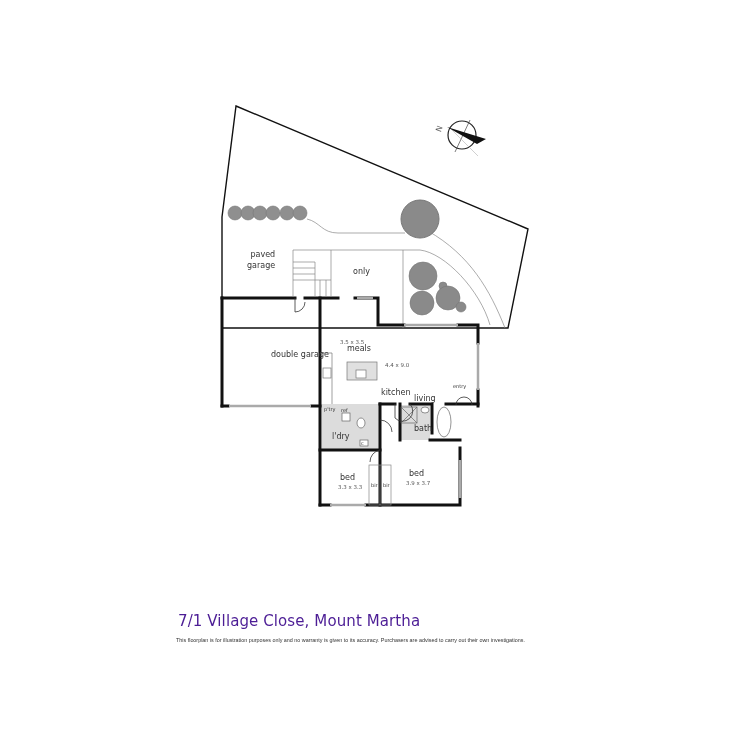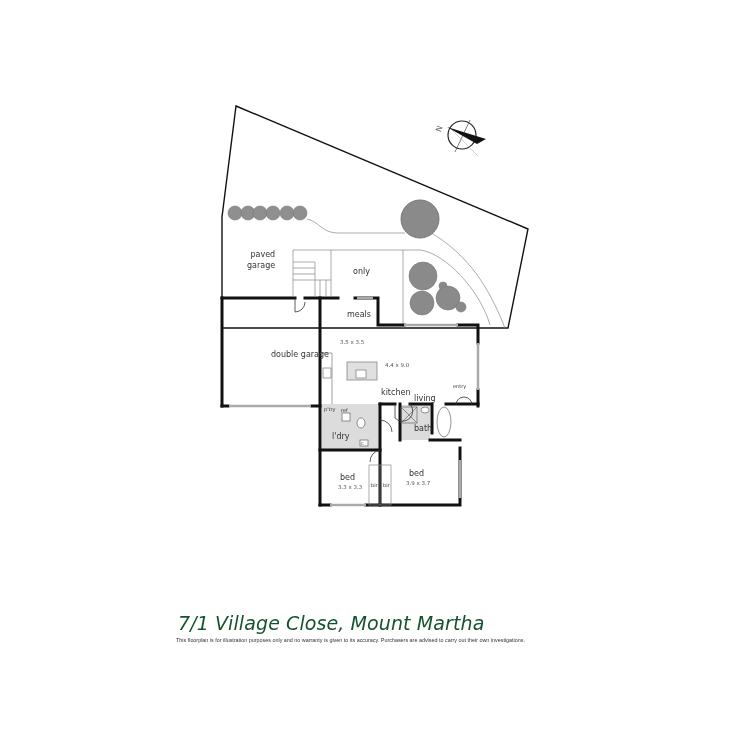--- a/index.html
+++ b/index.html
@@ -2,21 +2,21 @@
 <html><head>
 <meta charset="utf-8">
 <style>
   html, body { margin: 0; padding: 0; background: #ffffff; }
   body { width: 750px; height: 750px; position: relative; overflow: hidden; font-family: "DejaVu Sans", sans-serif; }
   #plan { position: absolute; left: 0; top: 0; width: 750px; height: 750px; }
   .lbl { position: absolute; color: #333; font-family: "DejaVu Sans", sans-serif; white-space: nowrap; }
   .room { font-size: 8px; }
   .dim { font-size: 5.5px; color: #555; }
   .tiny { font-size: 5px; }
-  .title { position: absolute; left: 178px; top: 612px; font-size: 19px; color: #14532d; font-family: "DejaVu Sans", sans-serif; letter-spacing: 0.1px; font-style: italic; }
+  .title { position: absolute; left: 178px; top: 612px; font-size: 15px; color: #4c1d95; font-family: "DejaVu Sans", sans-serif; letter-spacing: 0.1px; }
   .disc { position: absolute; left: 176px; top: 637px; font-size: 5.4px; color: #333; font-family: "Liberation Sans", sans-serif; white-space: nowrap; }
 </style>
 </head>
 <body>
 
 <svg id="plan" viewBox="0 0 750 750" xmlns="http://www.w3.org/2000/svg">
 
   <polygon points="236,106 528,229 508,328 222,328 222,217" fill="none" stroke="#111" stroke-width="1.4"></polygon>
 
   <path d="M307,219 C320,222 322,233 338,233 L405,233" fill="none" stroke="#888" stroke-width="0.7"></path>
@@ -131,21 +131,21 @@
     <path d="M395,404 L395,418 A10,10 0 0 0 410,404"></path>
   </g>
 </svg>
 
 <div class="lbl room" style="left:247px;top:249px;line-height:11px;text-align:right;">
   <div>paved</div>
   <div>garage</div>
 </div>
 <div class="lbl room" style="left:353px;top:267px;">only</div>
 <div class="lbl room" style="left:241px;top:350px;margin-left:30px;">double garage</div>
-<div class="lbl room" style="left:338px;top:310px;padding-left:9px;">meals</div>
+<div class="lbl room" style="left:338px;top:344px;padding-left:9px;">meals</div>
 <div class="lbl dim" style="left:340px;top:339px;">3.5 x 3.5</div>
 <div class="lbl dim" style="left:385px;top:362px;">4.4 x 9.0</div>
 <div class="lbl room" style="left:414px;top:359px;margin-top:35px;">living</div>
 <div class="lbl room" style="left:345px;top:388px;padding-left:36px;">kitchen</div>
 <div class="lbl tiny" style="left:453px;top:383px;">entry</div>
 <div class="lbl tiny" style="left:324px;top:406px;">p'try</div>
 <div class="lbl tiny" style="left:341px;top:407px;">ref</div>
 <div class="lbl tiny" style="left:361px;top:440px;">c</div>
 <div class="lbl room" style="left:332px;top:432px;">l'dry</div>
 <div class="lbl room" style="left:414px;top:424px;">bath</div>

